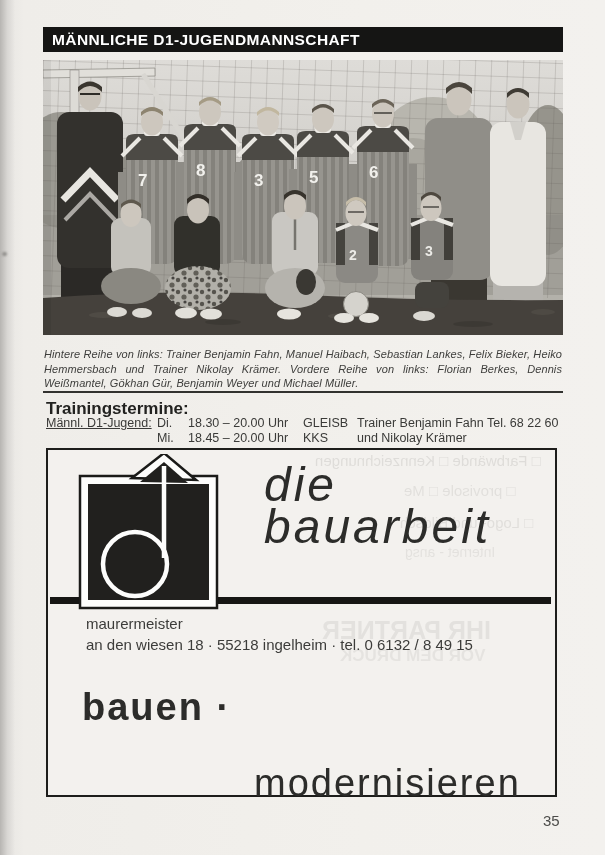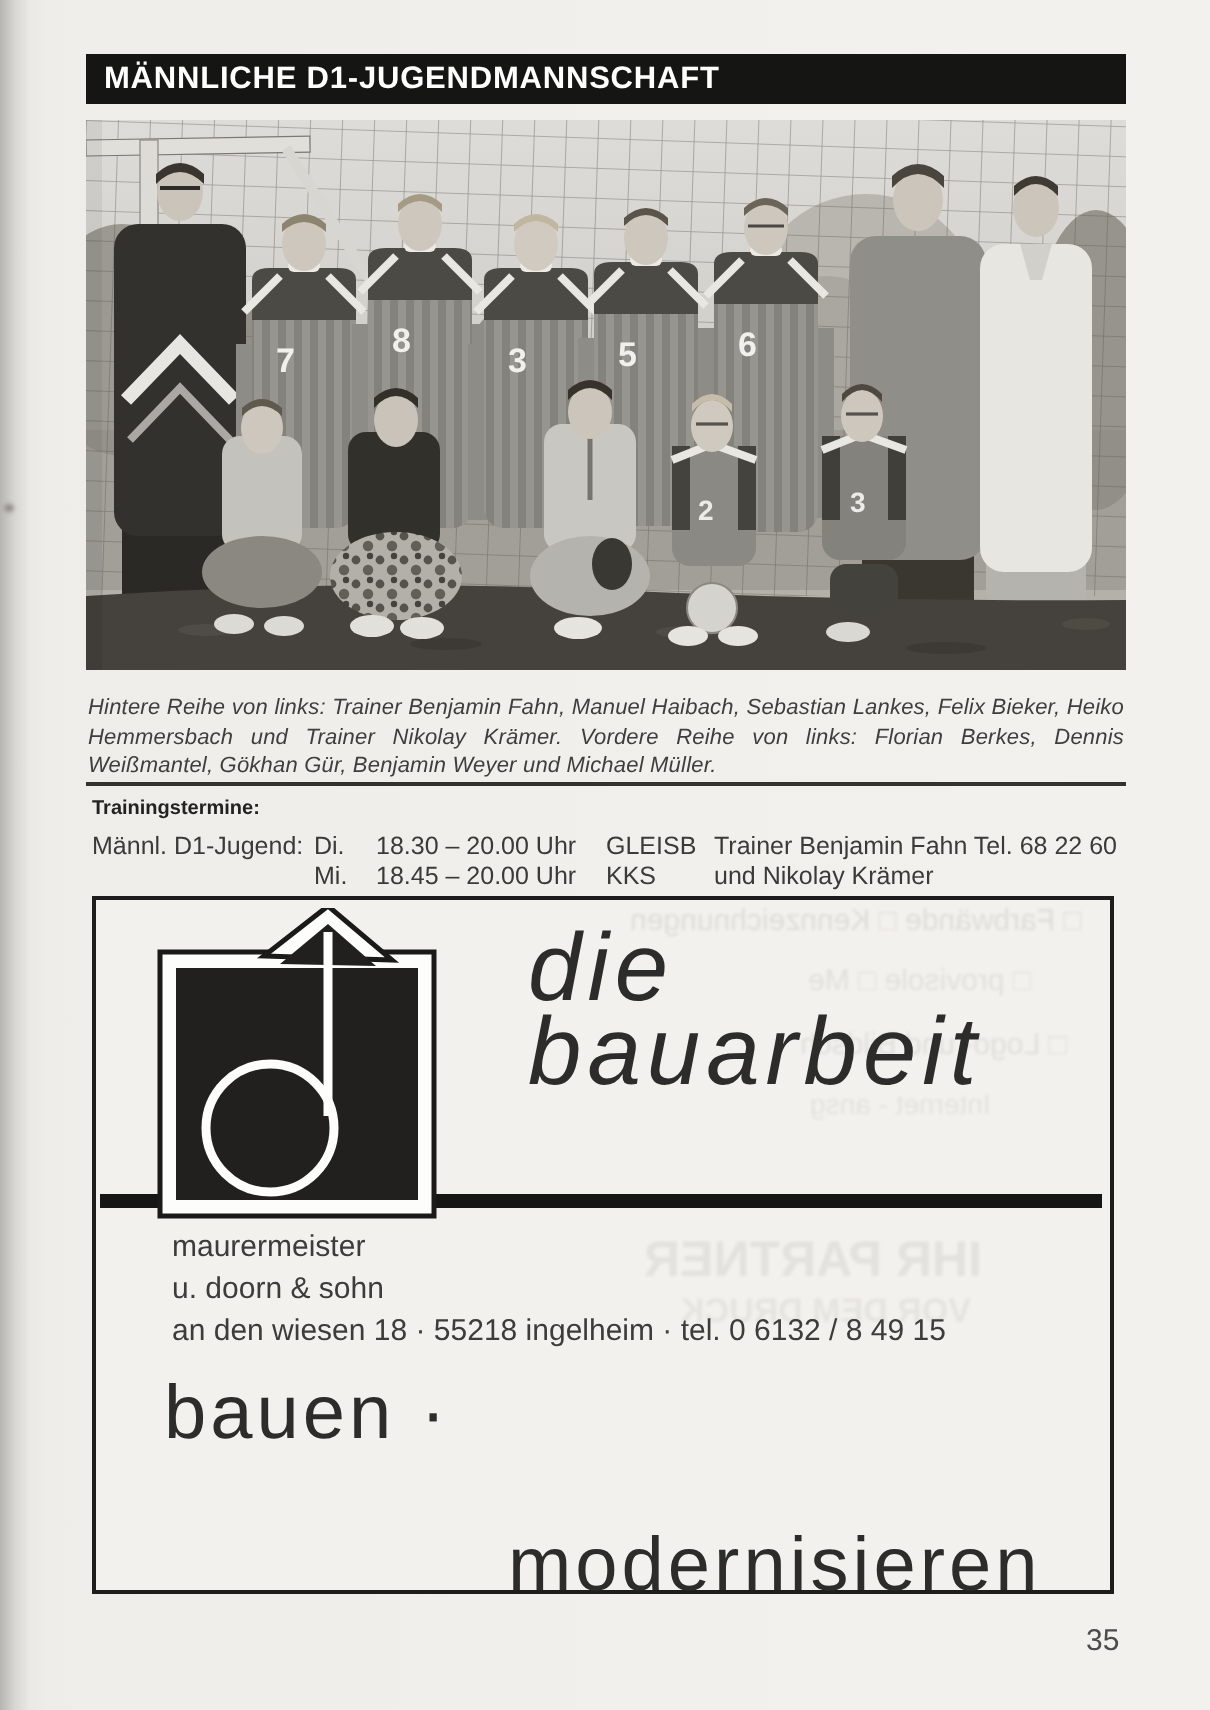--- a/index.html
+++ b/index.html
@@ -19,44 +19,44 @@
     padding-left:9px;box-sizing:border-box;white-space:nowrap;
   }
   .photo{position:absolute;left:43px;top:60px;width:520px;height:275px;background:#cfcdc9;}
   .photo svg{display:block;}
   .caption{
     position:absolute;left:44px;top:347px;width:518px;margin:0;
     font-style:italic;font-size:11px;line-height:14.6px;color:#3e3e3c;
     text-align:justify;letter-spacing:.1px;
   }
   .divider{position:absolute;left:43px;top:391px;width:520px;height:2px;background:#32322f;}
-  .sched-title{position:absolute;left:46px;top:399px;font-size:10px;font-weight:bold;color:#222220;}
+  .sched-title{position:absolute;left:46px;top:399px;font-size:17px;font-weight:bold;color:#222220;}
   .sched-row{position:absolute;left:0;top:0;width:605px;font-size:12.5px;color:#3a3a38;white-space:nowrap;}
   .sched-row span{position:absolute;top:0;}
-  .c-team{left:46px;} .c-day{left:157px;} .c-time{left:188px;} .c-venue{left:303px;} .c-contact{left:357px;}
+  .c-team{left:46px;text-decoration:underline;} .c-day{left:157px;} .c-time{left:188px;} .c-venue{left:303px;} .c-contact{left:357px;}
   .row1{top:416px;} .row2{top:431px;}
   .ad-box{
     position:absolute;left:46px;top:448px;width:511px;height:349px;
     border:2px solid #1d1d1b;background:#f3f1ee;box-sizing:border-box;
   }
   .ghost{position:absolute;transform:scaleX(-1);color:#8e8c88;filter:blur(.7px);white-space:nowrap;}
   .g0{top:2px;right:14px;font-size:15px;opacity:.20;}
   .g1{top:32px;right:40px;font-size:15px;opacity:.17;}
   .g2{top:64px;right:22px;font-size:15px;opacity:.18;}
   .g3{top:94px;right:60px;font-size:14px;opacity:.15;}
   .g4{top:166px;right:64px;font-size:25px;font-weight:bold;opacity:.15;}
   .g5{top:196px;right:70px;font-size:17px;font-weight:bold;opacity:.13;}
   .ad-rule{position:absolute;left:2px;top:147px;width:501px;height:7px;background:#161614;}
   .ad-logo{position:absolute;left:28px;top:4px;width:150px;height:160px;}
   .brand{position:absolute;left:216px;top:14px;font-size:48px;line-height:42px;
     letter-spacing:3px;color:#2c2c2a;white-space:nowrap;font-style:italic;}
   .brand div{height:42px;}
   .addr{position:absolute;left:38px;top:163px;font-size:15px;line-height:21px;color:#3c3c3a;white-space:nowrap;}
   .slogan{position:absolute;font-size:38px;letter-spacing:2px;color:#2c2c2a;white-space:nowrap;}
-  .s0{left:34px;top:236px;} .s1{left:126px;top:276px;} .s2{left:206px;top:312px;}
+  .s0{left:34px;top:236px;font-weight:bold;} .s1{left:126px;top:276px;} .s2{left:206px;top:312px;}
   .page-number{position:absolute;left:543px;top:812px;font-size:15px;color:#4c4c4a;}
   text.jnum{font-family:"Liberation Sans",sans-serif;font-weight:bold;fill:#f1f0ec;font-size:17px;}
   text.jnum2{font-family:"Liberation Sans",sans-serif;font-weight:bold;fill:#ecebe7;font-size:14px;}
 </style>
 </head>
 <body>
 
 <div class="page">
   <div class="scan-edge"></div>
   <div class="scan-speck"></div>
@@ -305,21 +305,20 @@
       <line x1="88" y1="104" x2="88" y2="12" stroke="#fdfdfc" stroke-width="4.5"></line>
     </svg>
 
     <div class="brand">
       <div>die</div>
       <div>bauarbeit</div>
     </div>
 
     <div class="addr">
       <div>maurermeister</div>
-      <div>u. doorn &amp; sohn</div>
       <div>an den wiesen 18 · 55218 ingelheim · tel. 0 6132 / 8 49 15</div>
     </div>
 
     <div class="slogan s0">bauen ·</div>
     <div class="slogan s2">modernisieren</div>
   </div>
 
   <div class="page-number">35</div>
 </div>
 

